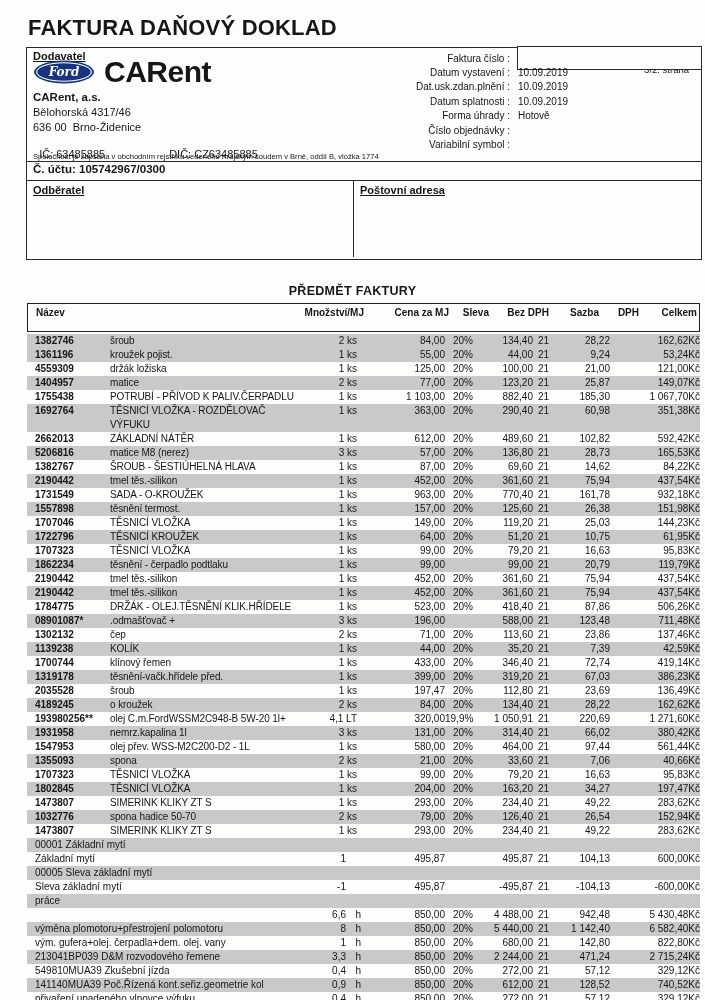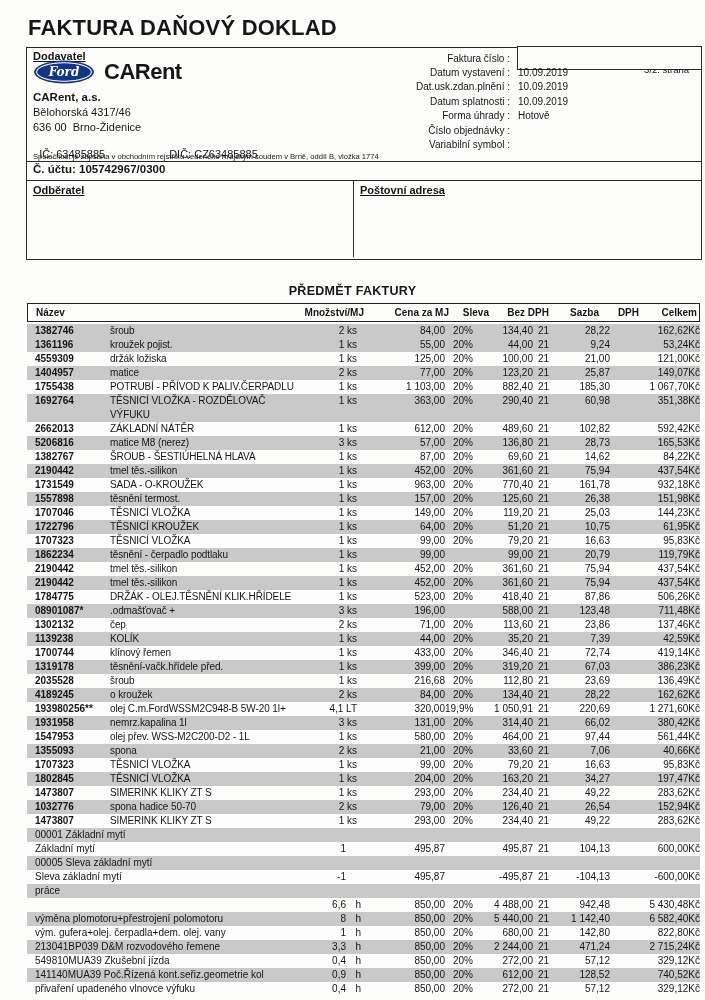--- a/index.html
+++ b/index.html
@@ -13,41 +13,41 @@
   
   .doc-title{left:28px;top:15px;font-size:22px;font-weight:bold;letter-spacing:.2px;white-space:pre;}
   .page-label{right:16px;top:20px;font-size:9.5px;margin-top:44px;}
   
   .main-box{left:26px;top:47px;width:674px;height:211px;border:1.4px solid #2a2a2a;}
   .hline{position:absolute;left:0;width:100%;border-top:1.2px solid #2a2a2a;}
   .vline{position:absolute;border-left:1.2px solid #2a2a2a;}
   .sec-label{font-size:11px;font-weight:bold;text-decoration:underline;white-space:pre;}
   .supplier-label{left:33px;top:50px;}
   .logo-row{left:33px;top:59px;display:flex;align-items:center;gap:9px;}
-  .carent-word{font-size:22px;font-weight:bold;letter-spacing:-.5px;line-height:26px;}
+  .carent-word{font-size:30px;font-weight:bold;letter-spacing:-.5px;line-height:26px;}
   .addr{left:33px;font-size:11px;white-space:pre;}
   .supplier-name{top:91px;font-weight:bold;font-size:11.5px;}
   .supplier-street{top:106px;}
   .supplier-city{top:121px;}
   .icdic{top:136px;}
   .icdic .ic{display:inline-block;width:130px;}
   .registry-note{left:33px;top:152px;font-size:7.6px;white-space:pre;}
   .account{left:33px;top:163px;font-size:11.5px;font-weight:bold;white-space:pre;}
   
   .fields{left:310px;top:51px;width:392px;}
   .frow{display:flex;height:14.4px;font-size:10px;align-items:center;}
   .flabel{width:200px;text-align:right;white-space:pre;}
   .fvalue{flex:1;padding-left:8px;white-space:pre;}
   .invno-box{left:517px;top:46px;width:183px;height:22px;border:1.2px solid #2a2a2a;background:#fdfdfc;}
   .recipient-label{left:33px;top:184px;}
   .postal-label{left:360px;top:184px;}
   
   .tbl-title{left:0;top:284px;width:705px;text-align:center;font-size:12.5px;font-weight:bold;letter-spacing:.3px;}
   .tbl{left:27px;top:303px;width:673px;}
-  .thead{position:relative;height:19px;border:1.4px solid #222;box-sizing:border-box;font-size:10px;font-weight:bold;}
+  .thead{position:relative;height:29px;border:1.4px solid #222;box-sizing:border-box;font-size:10px;font-weight:bold;}
   .thead span{position:absolute;top:0;line-height:17px;white-space:nowrap;}
   .h-nazev{left:8px;}
   .h-mnozstvi{right:335px;}
   .h-cena{right:250px;}
   .h-sleva{right:210px;}
   .h-bezdph{right:150px;}
   .h-sazba{right:100px;}
   .h-dph{right:60px;}
   .h-celkem{right:2px;}
   .tbody{margin-top:2px;}
@@ -413,21 +413,21 @@
         <div class="c sleva">20%</div>
         <div class="c net">319,20</div>
         <div class="c rate">21</div>
         <div class="c vat">67,03</div>
         <div class="c total">386,23Kč</div>
       </div>
       <div class="trow">
         <div class="c code">2035528</div>
         <div class="c pname">šroub</div>
         <div class="c qtyspan">1 ks</div>
-        <div class="c price">216,68</div>
+        <div class="c price">197,47</div>
         <div class="c sleva">20%</div>
         <div class="c net">112,80</div>
         <div class="c rate">21</div>
         <div class="c vat">23,69</div>
         <div class="c total">136,49Kč</div>
       </div>
       <div class="trow shade">
         <div class="c code">4189245</div>
         <div class="c pname">o kroužek</div>
         <div class="c qtyspan">2 ks</div>

